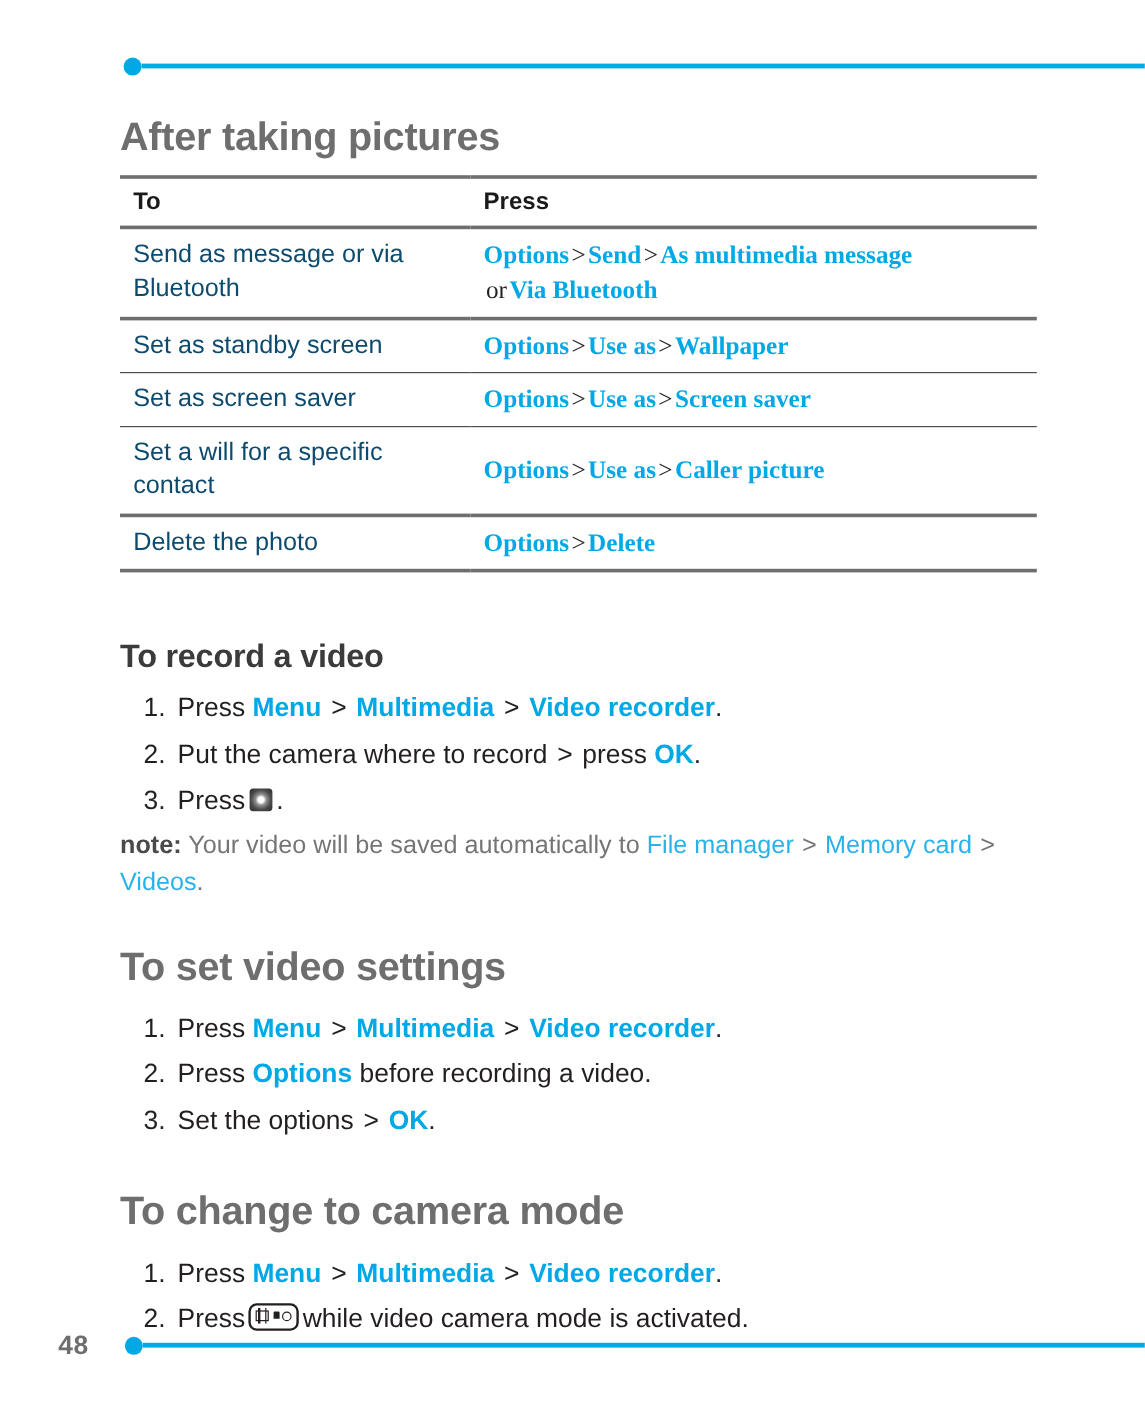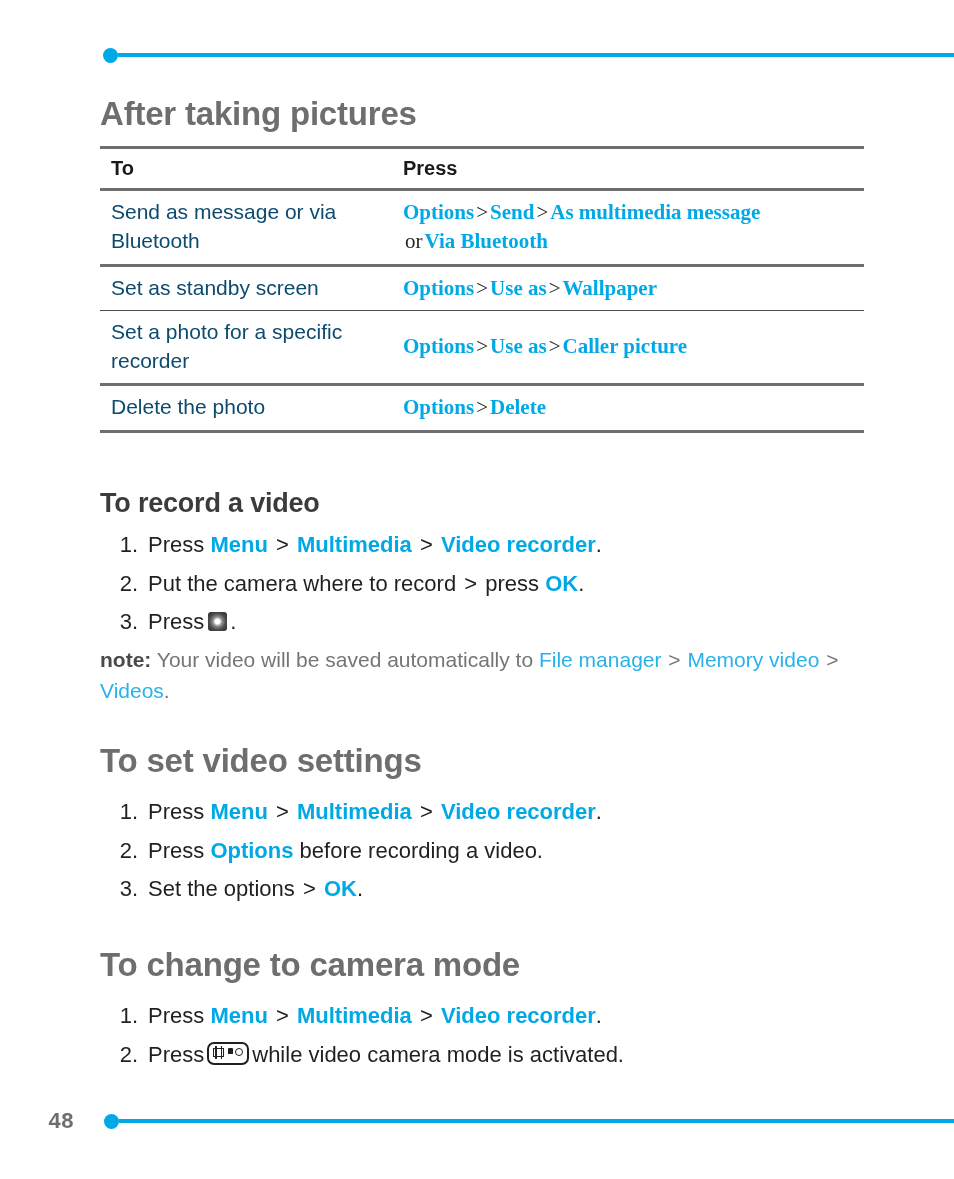--- a/index.html
+++ b/index.html
@@ -249,39 +249,43 @@
     </thead>
     <tbody>
       <tr class="thick">
         <td class="to-cell">Send as message or via Bluetooth</td>
         <td class="press-cell"><span class="blue">Options</span><span class="sep">&gt;</span><span class="blue">Send</span><span class="sep">&gt;</span><span class="blue">As multimedia message</span><br><span class="sep">or</span><span class="blue">Via Bluetooth</span></td>
       </tr>
       <tr class="thin">
         <td class="to-cell">Set as standby screen</td>
         <td class="press-cell"><span class="blue">Options</span><span class="sep">&gt;</span><span class="blue">Use as</span><span class="sep">&gt;</span><span class="blue">Wallpaper</span></td>
       </tr>
+      <tr class="thin">
+        <td class="to-cell">Set as screen saver</td>
+        <td class="press-cell"><span class="blue">Options</span><span class="sep">&gt;</span><span class="blue">Use as</span><span class="sep">&gt;</span><span class="blue">Screen saver</span></td>
+      </tr>
       <tr class="thick">
-        <td class="to-cell">Set a photo for a specific recorder</td>
+        <td class="to-cell">Set a will for a specific contact</td>
         <td class="press-cell"><span class="blue">Options</span><span class="sep">&gt;</span><span class="blue">Use as</span><span class="sep">&gt;</span><span class="blue">Caller picture</span></td>
       </tr>
       <tr class="thick">
         <td class="to-cell">Delete the photo</td>
         <td class="press-cell"><span class="blue">Options</span><span class="sep">&gt;</span><span class="blue">Delete</span></td>
       </tr>
     </tbody>
   </table>
 
   <div class="block-record">
     <h2 class="section-heading-dark">To record a video</h2>
     <ol class="steps">
       <li><span class="num">1.</span><span>Press</span> <span class="blue">Menu</span> <span class="sep">&gt;</span> <span class="blue">Multimedia</span> <span class="sep">&gt;</span> <span class="blue">Video recorder</span><span>.</span></li>
       <li><span class="num">2.</span><span>Put the camera where to record</span> <span class="sep">&gt;</span> <span>press</span> <span class="blue">OK</span><span>.</span></li>
       <li><span class="num">3.</span><span>Press</span><span class="key-record"></span><span>.</span></li>
     </ol>
-    <p class="note"><span class="note-label">note:</span> <span>Your video will be saved automatically to</span> <span class="blue-light">File manager</span> <span class="sep-light">&gt;</span> <span class="blue-light">Memory video</span> <span class="sep-light">&gt;</span> <span class="blue-light">Videos</span><span>.</span></p>
+    <p class="note"><span class="note-label">note:</span> <span>Your video will be saved automatically to</span> <span class="blue-light">File manager</span> <span class="sep-light">&gt;</span> <span class="blue-light">Memory card</span> <span class="sep-light">&gt;</span> <span class="blue-light">Videos</span><span>.</span></p>
   </div>
 
   <div class="block-settings">
     <h2 class="section-heading">To set video settings</h2>
     <ol class="steps">
       <li><span class="num">1.</span><span>Press</span> <span class="blue">Menu</span> <span class="sep">&gt;</span> <span class="blue">Multimedia</span> <span class="sep">&gt;</span> <span class="blue">Video recorder</span><span>.</span></li>
       <li><span class="num">2.</span><span>Press</span> <span class="blue">Options</span> <span>before recording a video.</span></li>
       <li><span class="num">3.</span><span>Set the options</span> <span class="sep">&gt;</span> <span class="blue">OK</span><span>.</span></li>
     </ol>
   </div>

